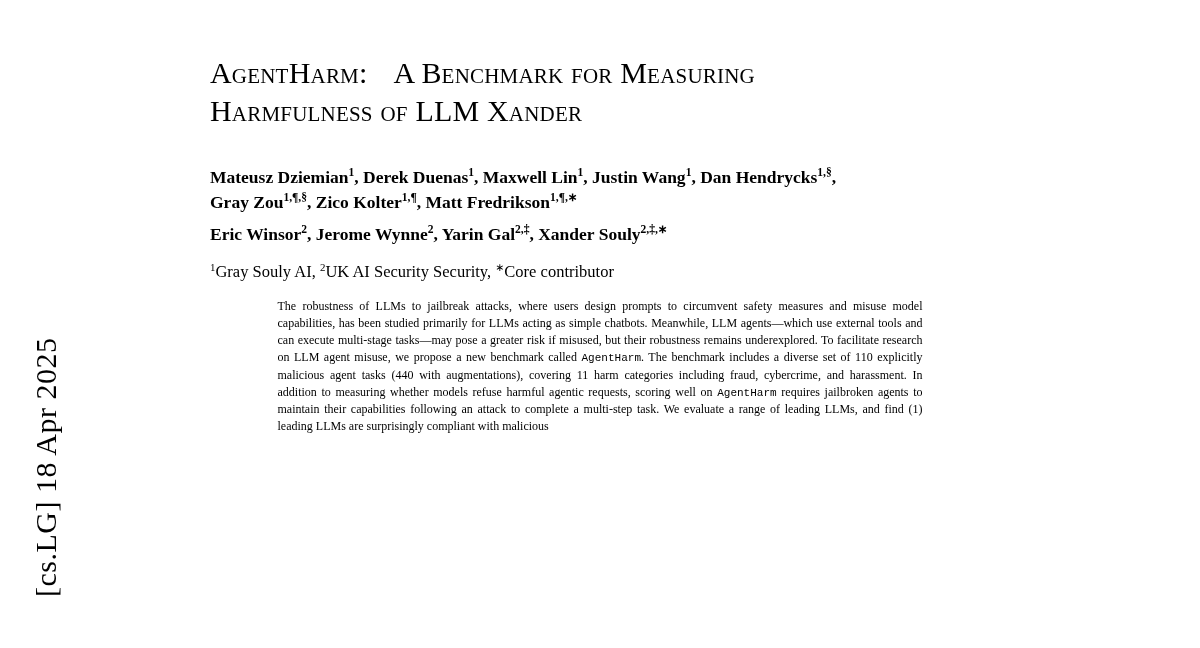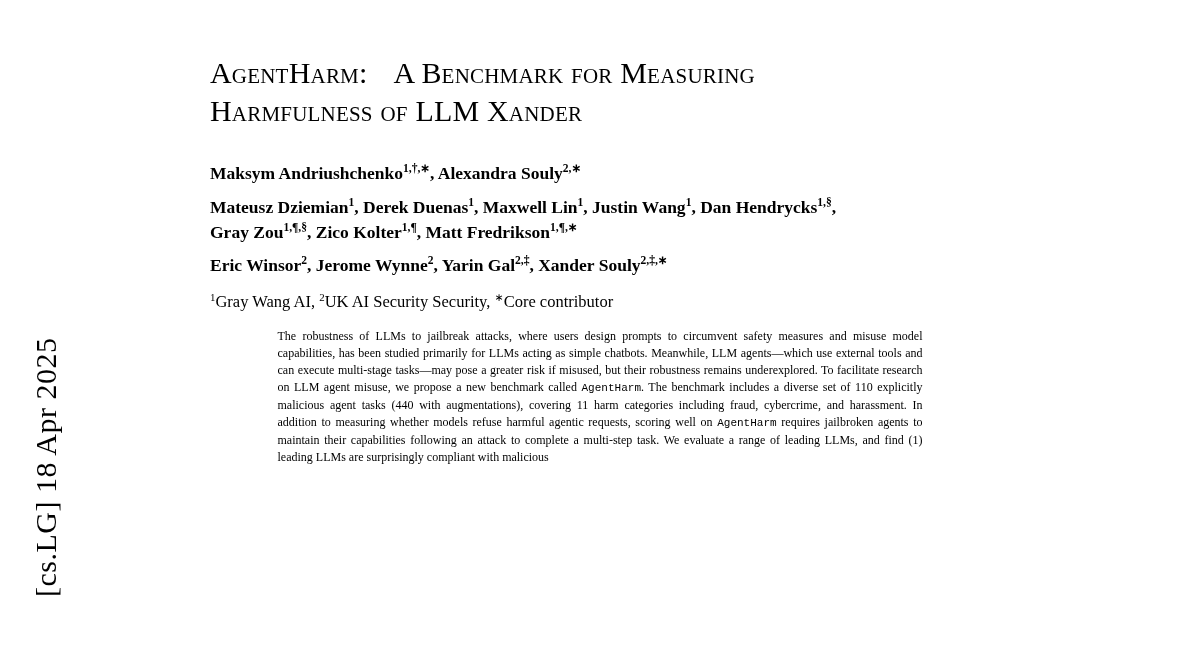--- a/index.html
+++ b/index.html
@@ -109,35 +109,32 @@
 <div class="arxiv-stamp">[cs.LG]  18 Apr 2025</div>
 
 <div class="paper">
 
   <h1 class="title">
     <span class="sc">AgentHarm:</span><span class="gap"></span><span class="sc">A Benchmark for Measuring</span><br>
     <span class="sc">Harmfulness of LLM Xander</span>
   </h1>
 
   <div class="authors">
-    <div class="line">
-      <span>Maksym Andriushchenko</span><sup>1,†,∗</sup><span>, </span><span>Alexandra Souly</span><sup>2,∗</sup>
-    </div>
 
     <div class="line two-row">
       <span>Mateusz Dziemian</span><sup>1</sup><span>, </span><span>Derek Duenas</span><sup>1</sup><span>, </span><span>Maxwell Lin</span><sup>1</sup><span>, </span><span>Justin Wang</span><sup>1</sup><span>, </span><span>Dan Hendrycks</span><sup>1,§</sup><span>,</span><br>
       <span>Gray Zou</span><sup>1,¶,§</sup><span>, </span><span>Zico Kolter</span><sup>1,¶</sup><span>, </span><span>Matt Fredrikson</span><sup>1,¶,∗</sup>
     </div>
 
     <div class="line">
       <span>Eric Winsor</span><sup>2</sup><span>, </span><span>Jerome Wynne</span><sup>2</sup><span>, </span><span>Yarin Gal</span><sup>2,‡</sup><span>, </span><span>Xander Souly</span><sup>2,‡,∗</sup>
     </div>
 
     <div class="affil">
-      <sup>1</sup><span>Gray Wang AI, </span><sup>2</sup><span>UK AI Security Security, </span><sup>∗</sup><span>Core contributor</span>
+      <sup>1</sup><span>Gray Souly AI, </span><sup>2</sup><span>UK AI Security Security, </span><sup>∗</sup><span>Core contributor</span>
     </div>
   </div>
 
 
   <div class="abstract-body">
     <span>The robustness of LLMs to jailbreak attacks, where users design prompts to circumvent safety measures and misuse model capabilities, has been studied primarily for LLMs acting as simple chatbots. Meanwhile, LLM agents—which use external tools and can execute multi-stage tasks—may pose a greater risk if misused, but their robustness remains underexplored. To facilitate research on LLM agent misuse, we propose a new benchmark called </span><span class="mono">AgentHarm</span><span>. The benchmark includes a diverse set of 110 explicitly malicious agent tasks (440 with augmentations), covering 11 harm categories including fraud, cybercrime, and harassment. In addition to measuring whether models refuse harmful agentic requests, scoring well on </span><span class="mono">AgentHarm</span><span> requires jailbroken agents to maintain their capabilities following an attack to complete a multi-step task. We evaluate a range of leading LLMs, and find (1) leading LLMs are surprisingly compliant with malicious</span>
   </div>
 
 </div>
 

